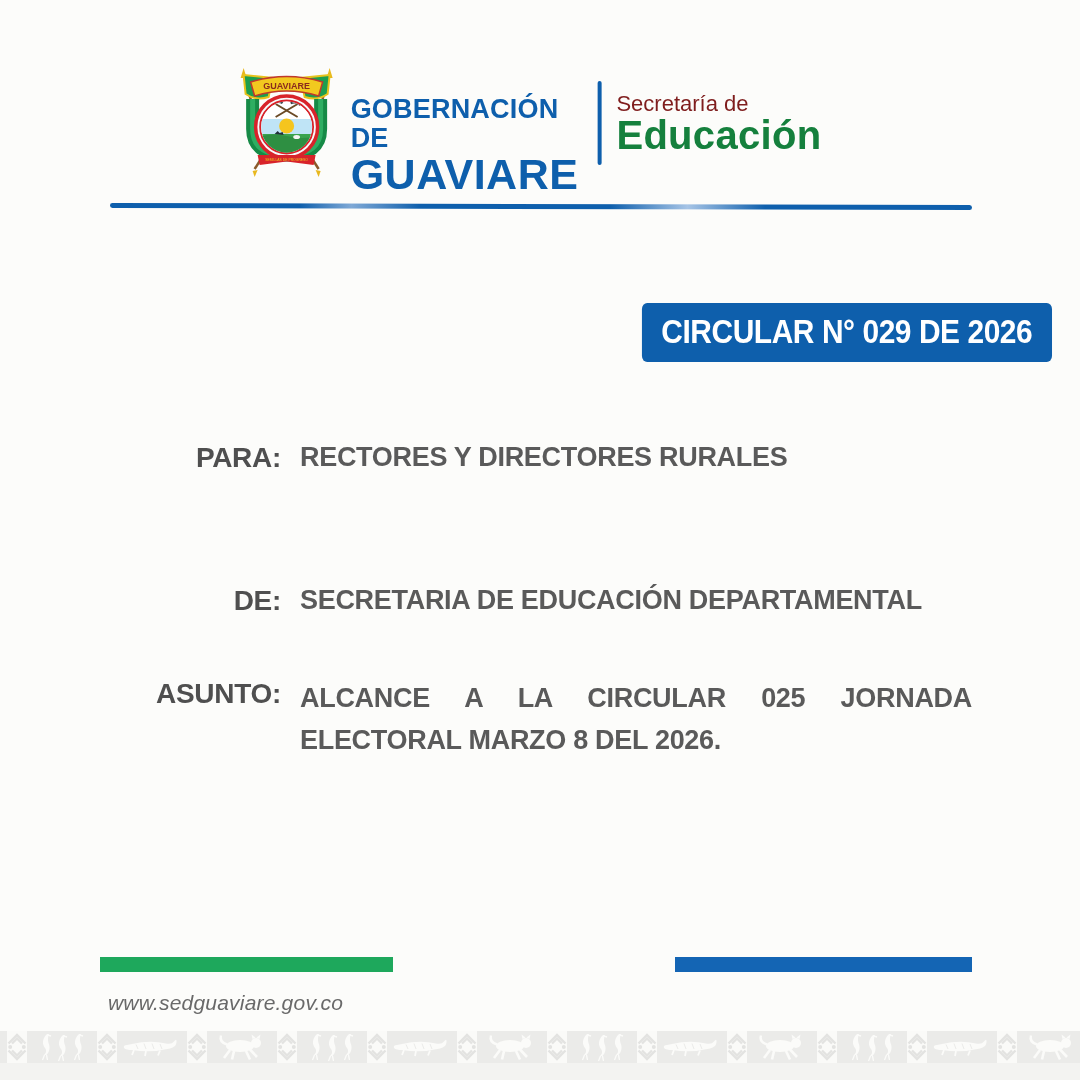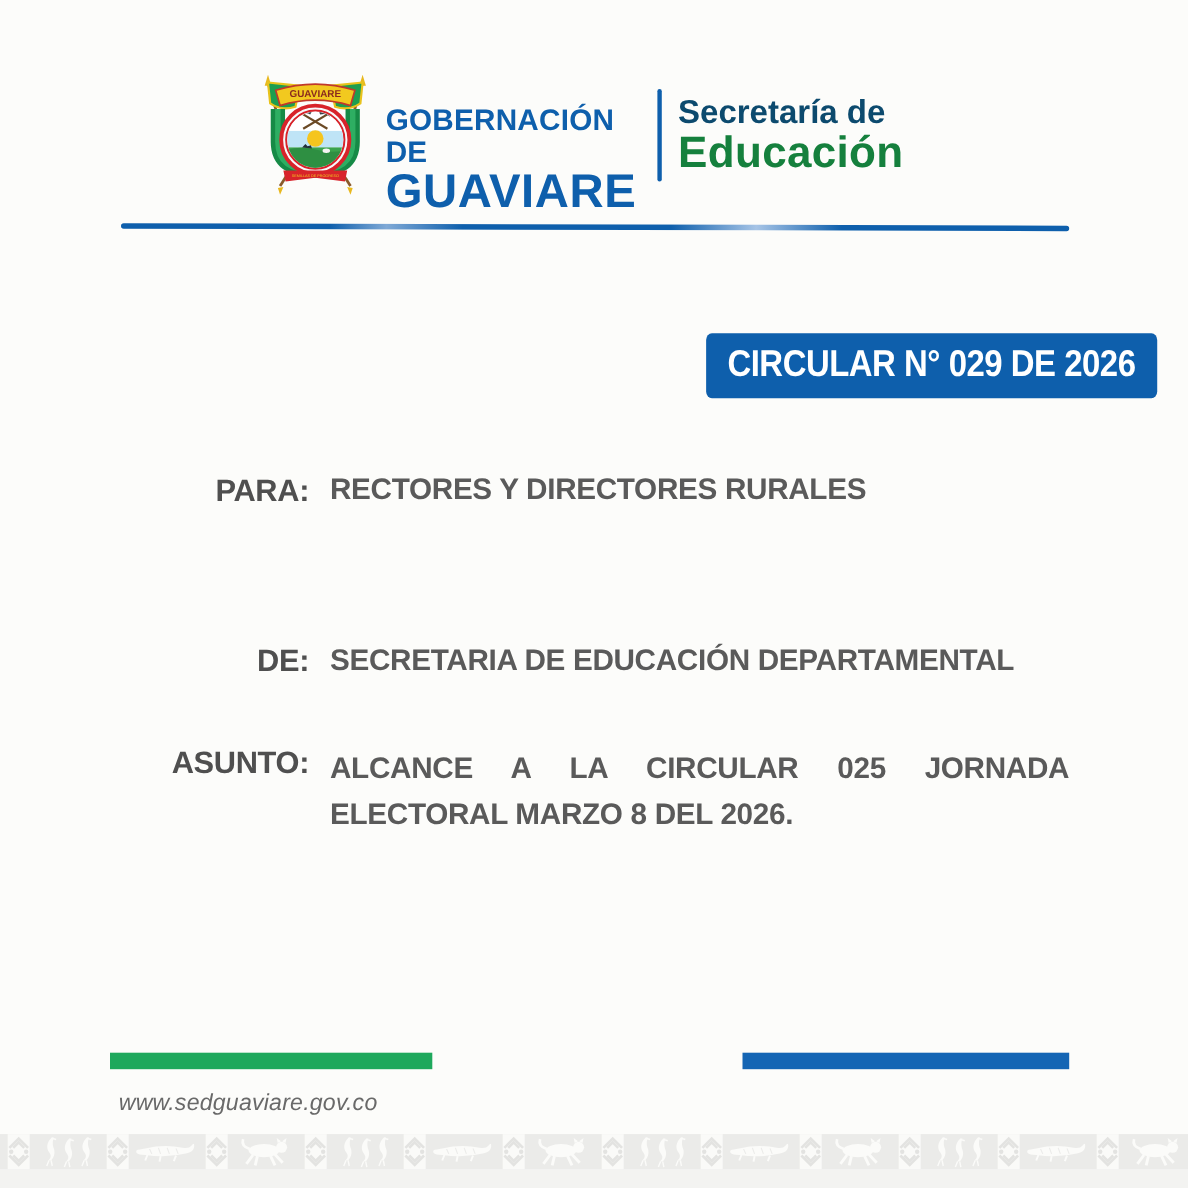--- a/index.html
+++ b/index.html
@@ -13,42 +13,42 @@
     position:absolute; top:50px; left:50%;
     transform:translateX(-50%) translateX(-14px);
     display:flex; align-items:center;
   }
   .coat { width:112px; height:112px; flex:none; }
   .org { display:flex; flex-direction:column; justify-content:center; margin-left:8px; }
   .org-1 { font-size:27px; font-weight:600; color:#0e5fac; letter-spacing:.2px; line-height:1.08;margin-top:45px; }
   .org-2 { font-size:43px; font-weight:800; color:#0e5fac; letter-spacing:.5px; line-height:1.0; }
   .vdiv { width:4px; height:84px; background:#0e5fac; margin:0 15px 0 19px; border-radius:2px; }
   .dept { display:flex; flex-direction:column; justify-content:center; }
-  .dept-1 { font-size:30px; font-weight:700; color:#0c4a6e; line-height:1.06; }
+  .dept-1 { font-size:22px; font-weight:400; color:#7f1d1d; line-height:1.06; }
   .dept-2 { font-size:40px; font-weight:800; color:#15803d; letter-spacing:.3px; line-height:1.0; }
 
   .rule {
     position:absolute; top:204px; left:110px; width:862px; height:5px; border-radius:3px;
     background:linear-gradient(90deg,#0e5fac 0%,#0e5fac 22%,#7fa9d6 28%,#0e5fac 36%,
                #0e5fac 58%,#a6c4e6 67%,#0e5fac 76%,#0e5fac 100%);
     transform:rotate(0.15deg);
   }
 
   
   .badge-wrap { position:absolute; top:303px; left:0; width:100%; text-align:right; }
   .badge {
     display:inline-block; background:#0e5fac; color:#ffffff;
     font-size:34px; font-weight:600; letter-spacing:-.5px;
     padding:9px 22px 11px; border-radius:6px; transform:scaleX(.88);
   }
 
   
   .fields { position:absolute; left:148px; top:0; width:824px; height:100%; }
   .frow { position:absolute; left:0; width:100%; display:flex; align-items:flex-start; }
-  .frow.r1 { top:429px; } .frow.r2 { top:584px; } .frow.r3 { top:677px; }
+  .frow.r1 { top:441px; } .frow.r2 { top:584px; } .frow.r3 { top:677px; }
   .flabel {
     flex:none; width:133px; text-align:right;
     font-size:28px; font-weight:700; color:#4f4f4f; letter-spacing:-.3px; line-height:1.22;
   }
   .fvalue {
     flex:1; margin-left:19px;
     font-size:27px; font-weight:700; color:#5a5a5a; letter-spacing:-.3px; line-height:1.22;
   }
   .fvalue.justify { text-align:justify; line-height:1.56; }
 

